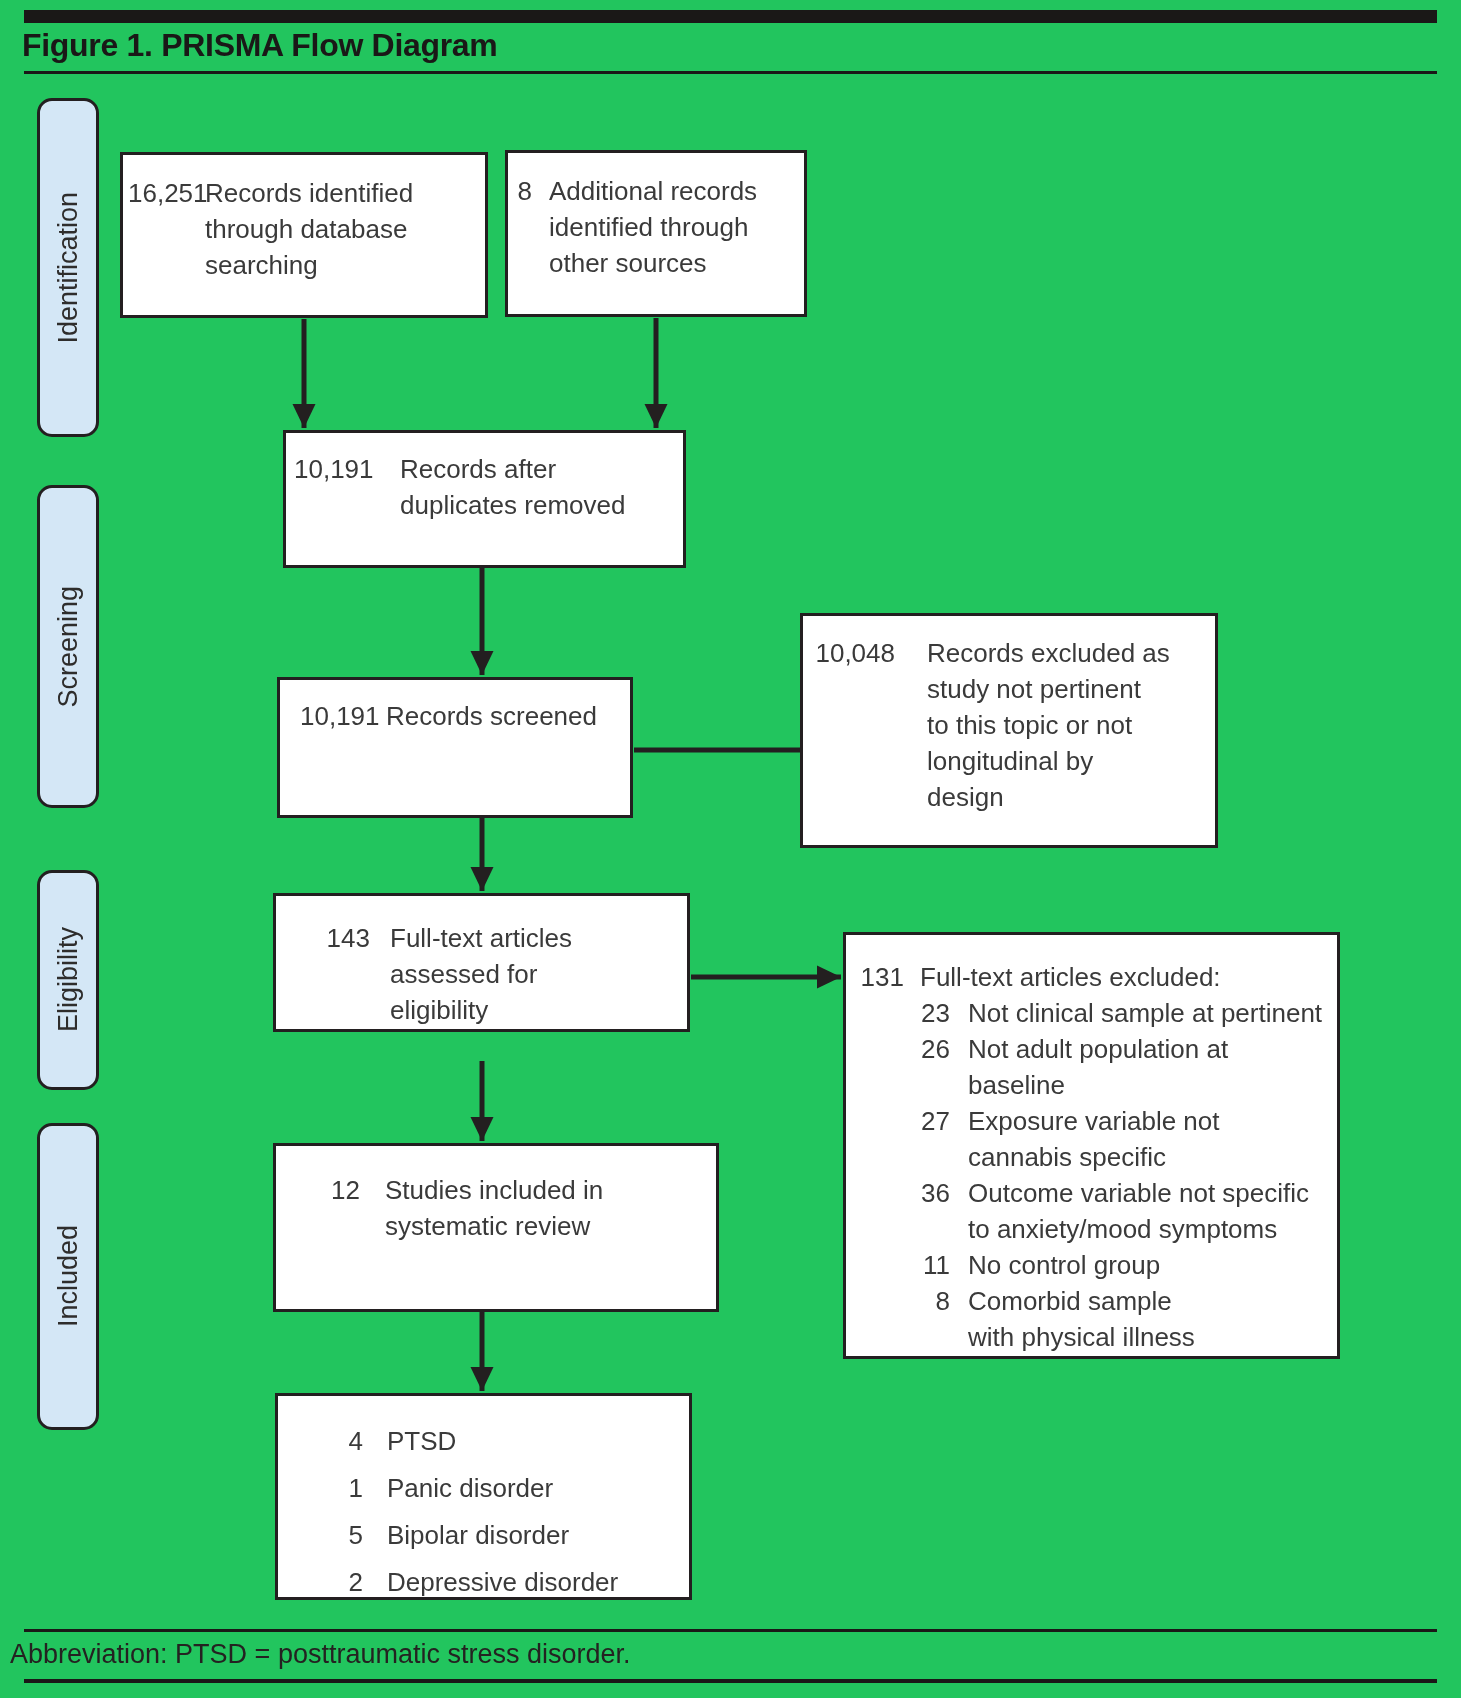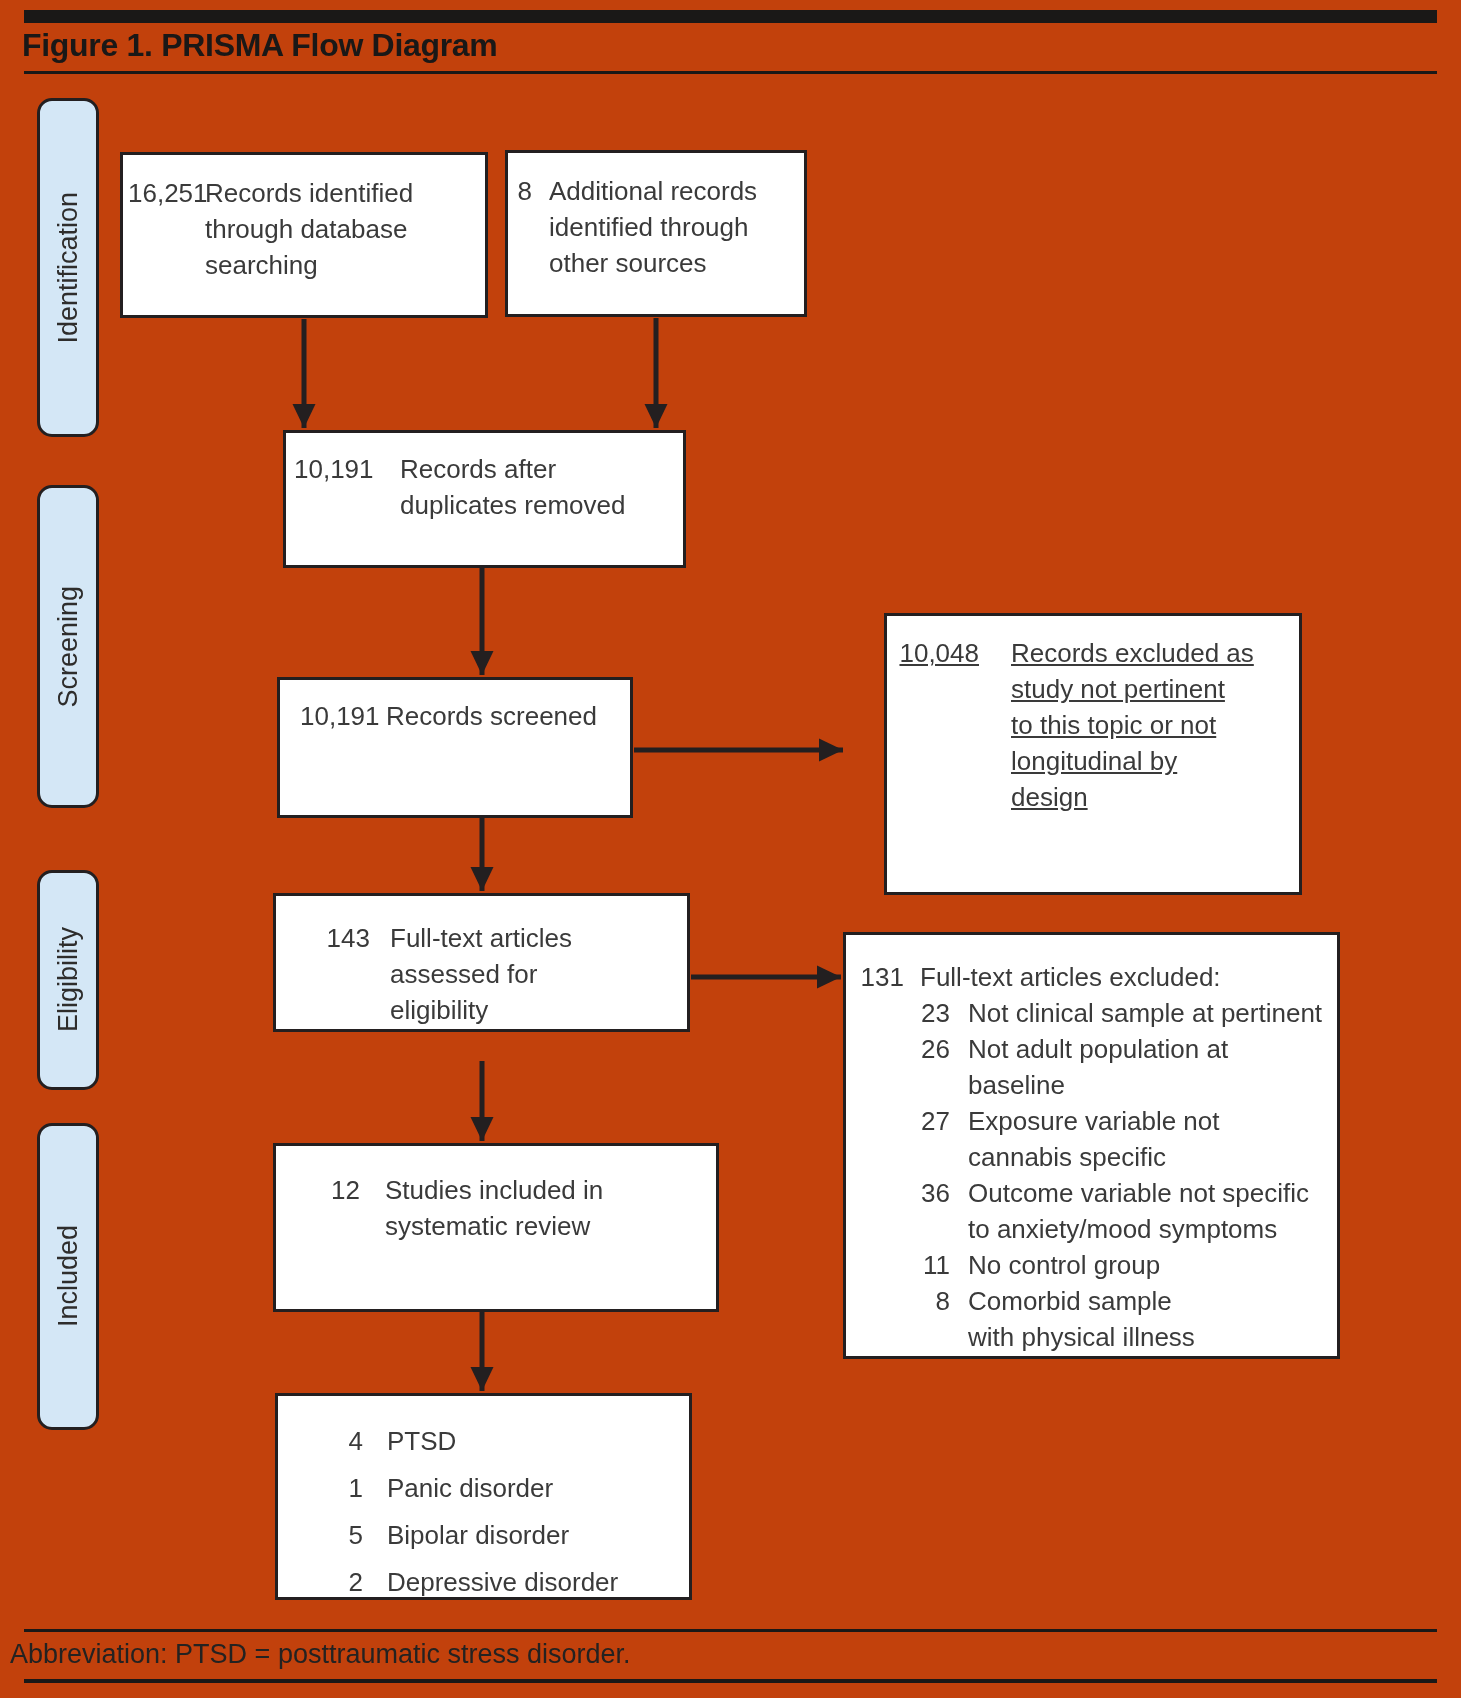--- a/index.html
+++ b/index.html
@@ -1,17 +1,17 @@
 <!DOCTYPE html>
 <html><head>
 <meta charset="utf-8">
 <style>
   html,body{margin:0;padding:0;background:#ffffff;}
   .page{
-    position:relative;width:1461px;height:1698px;background:#c2410c;
+    position:relative;width:1461px;height:1698px;background:#22c55e;
     font-family:"Liberation Sans",sans-serif;color:#3a3a3a;overflow:hidden;
   }
   
   .top-bar{position:absolute;left:24px;top:10px;width:1413px;height:13px;background:#1a1817;}
   .title{position:absolute;left:22px;top:27px;margin:0;font-size:32px;font-weight:700;color:#1a1817;letter-spacing:-.3px;}
   .title-rule{position:absolute;left:24px;top:71px;width:1413px;height:3px;background:#1a1817;}
   
   .stage{
     position:absolute;left:37px;width:62px;box-sizing:border-box;
     background:#d4e7f6;border:3.5px solid #231f20;border-radius:15px;
@@ -100,21 +100,21 @@
     </div>
   </div>
 
   <div class="box" style="left:277px;top:677px;width:356px;height:141px;">
     <div class="row" style="grid-template-columns:76px 1fr;column-gap:10px;padding:18px 6px 0 20px;">
       <span class="num">10,191</span>
       <span class="txt">Records screened</span>
     </div>
   </div>
 
-  <div class="box" style="left:884px;top:613px;width:418px;height:282px;text-decoration:underline;">
+  <div class="box" style="left:800px;top:613px;width:418px;height:235px;">
     <div class="row" style="grid-template-columns:82px 1fr;column-gap:32px;padding:19px 6px 0 10px;">
       <span class="num">10,048</span>
       <span class="txt">Records excluded as
 study not pertinent
 to this topic or not
 longitudinal by
 design</span>
     </div>
   </div>
 

